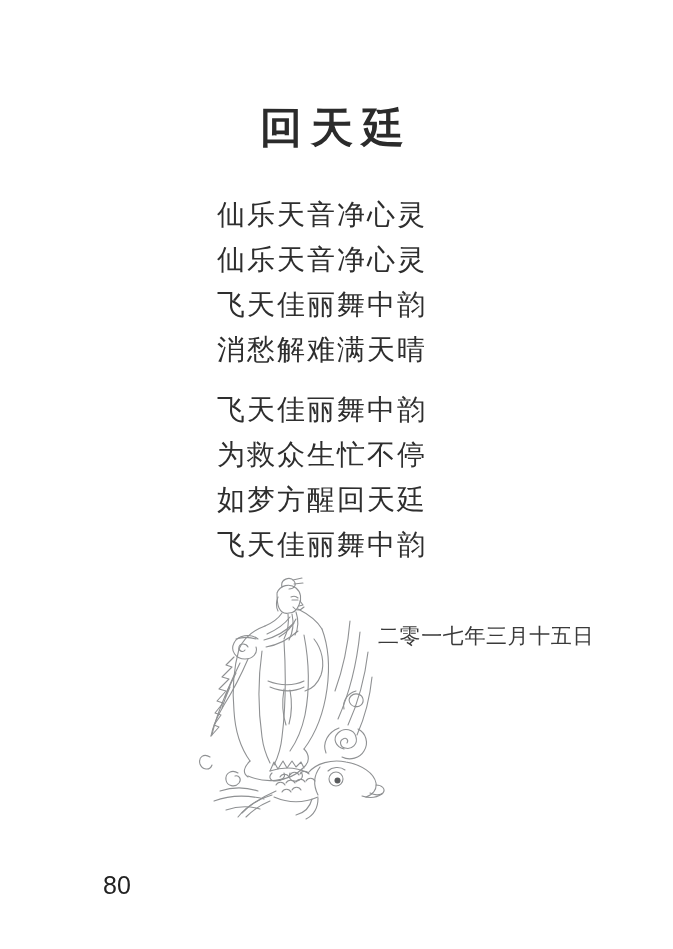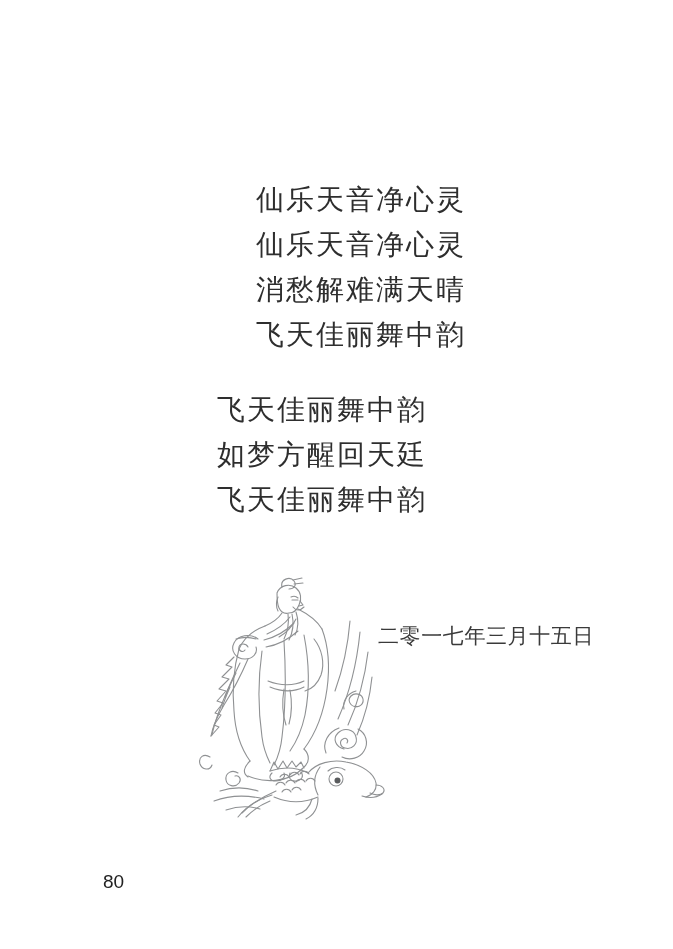--- a/index.html
+++ b/index.html
@@ -31,21 +31,21 @@
   }
   .stanza {
     position: absolute;
     left: 217px;
     font-size: 28px;
     line-height: 45px;
     letter-spacing: 2px;
     color: #2e2e2e;
     white-space: nowrap;
   }
-  .stanza-1 { top: 177px; margin-left: 39px; }
+  .stanza-1 { top: 192px; }
   .stanza-2 { top: 387px; }
   .poem-line { height: 45px; }
   .date-line {
     position: absolute;
     left: 378px;
     top: 624px;
     font-size: 21px;
     letter-spacing: 0.6px;
     line-height: 24px;
     color: #3a3a3a;
@@ -65,39 +65,41 @@
     stroke-linecap: round;
     stroke-linejoin: round;
   }
   .illustration .dark { stroke: #6f7173; }
   .illustration .fill-pupil { fill: #5a5c5e; stroke: none; }
   .page-number {
     position: absolute;
     left: 103px;
     top: 871px;
     font-family: "Liberation Sans", "DejaVu Sans", sans-serif;
-    font-size: 19px;
+    font-size: 25px;
     color: #222222;
   }
 </style>
 </head>
 <body>
 
 <div class="page">
 
+  <h1 class="title">回天廷</h1>
 
   <div class="stanza stanza-1">
     <div class="poem-line">仙乐天音净心灵</div>
     <div class="poem-line">仙乐天音净心灵</div>
+    <div class="poem-line">飞天佳丽舞中韵</div>
     <div class="poem-line">消愁解难满天晴</div>
-    <div class="poem-line">飞天佳丽舞中韵</div>
   </div>
 
   <div class="stanza stanza-2">
     <div class="poem-line">飞天佳丽舞中韵</div>
+    <div class="poem-line">为救众生忙不停</div>
     <div class="poem-line">如梦方醒回天廷</div>
     <div class="poem-line">飞天佳丽舞中韵</div>
   </div>
 
   <svg class="illustration" viewBox="0 0 200 245" xmlns="http://www.w3.org/2000/svg" aria-hidden="true">
 
     <g>
       <path d="M158,44 C156,68 151,92 143,114"></path>
       <path d="M168,55 C165,85 158,115 146,142"></path>
       <path d="M176,75 C173,100 166,126 156,148"></path>

